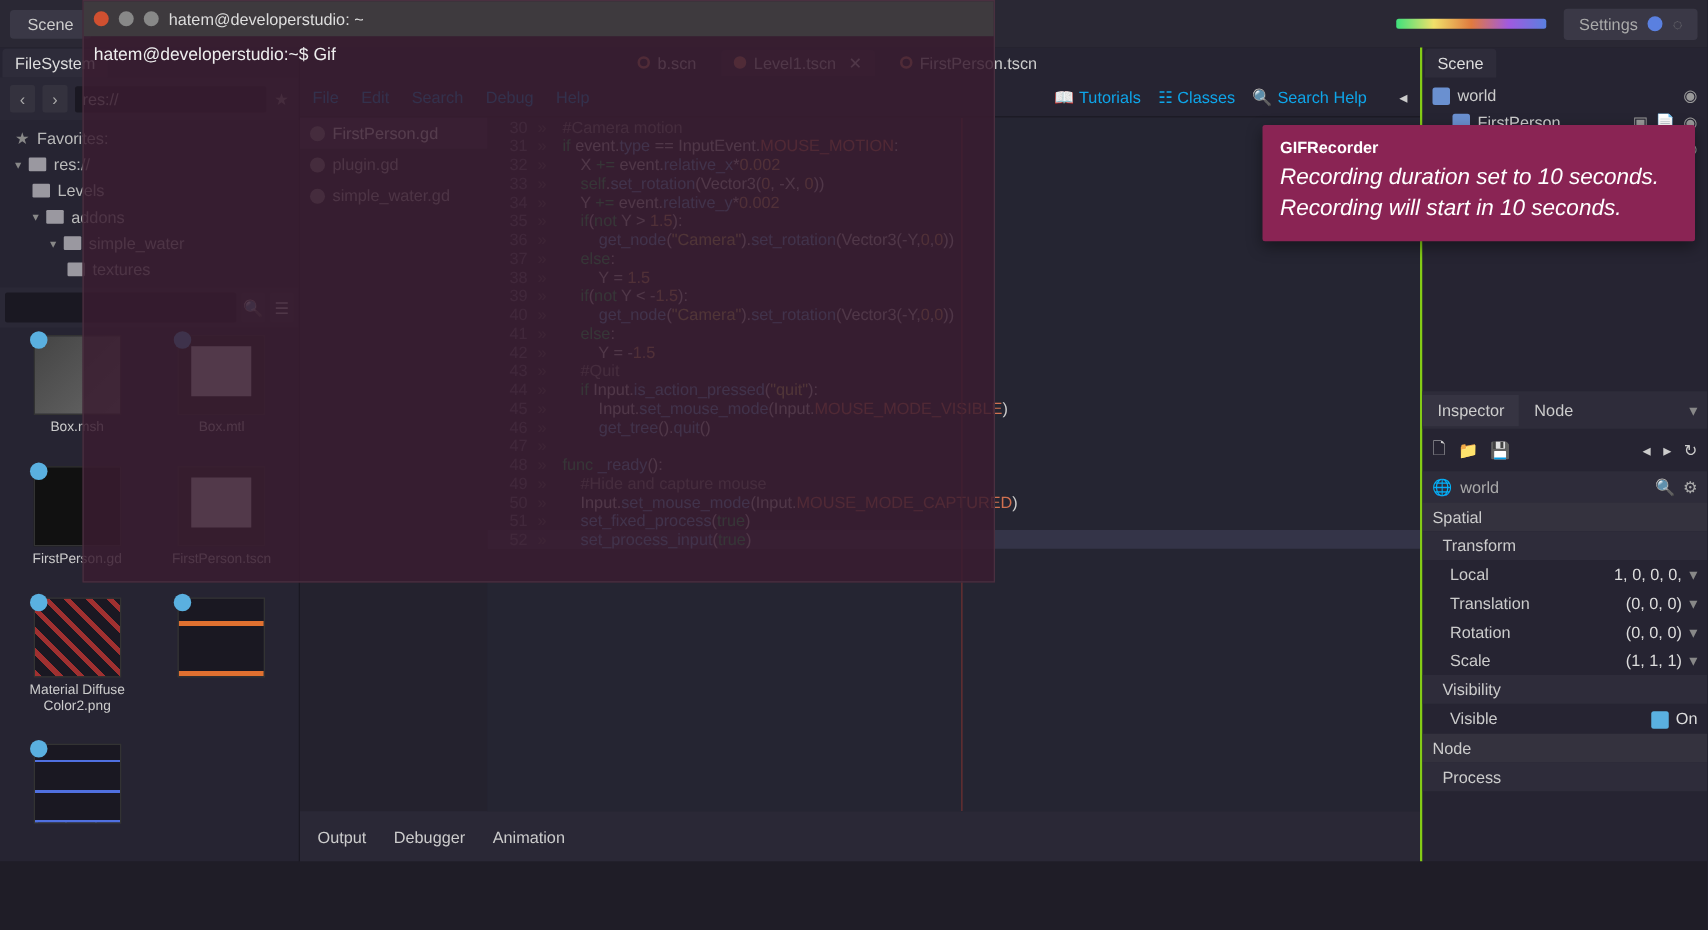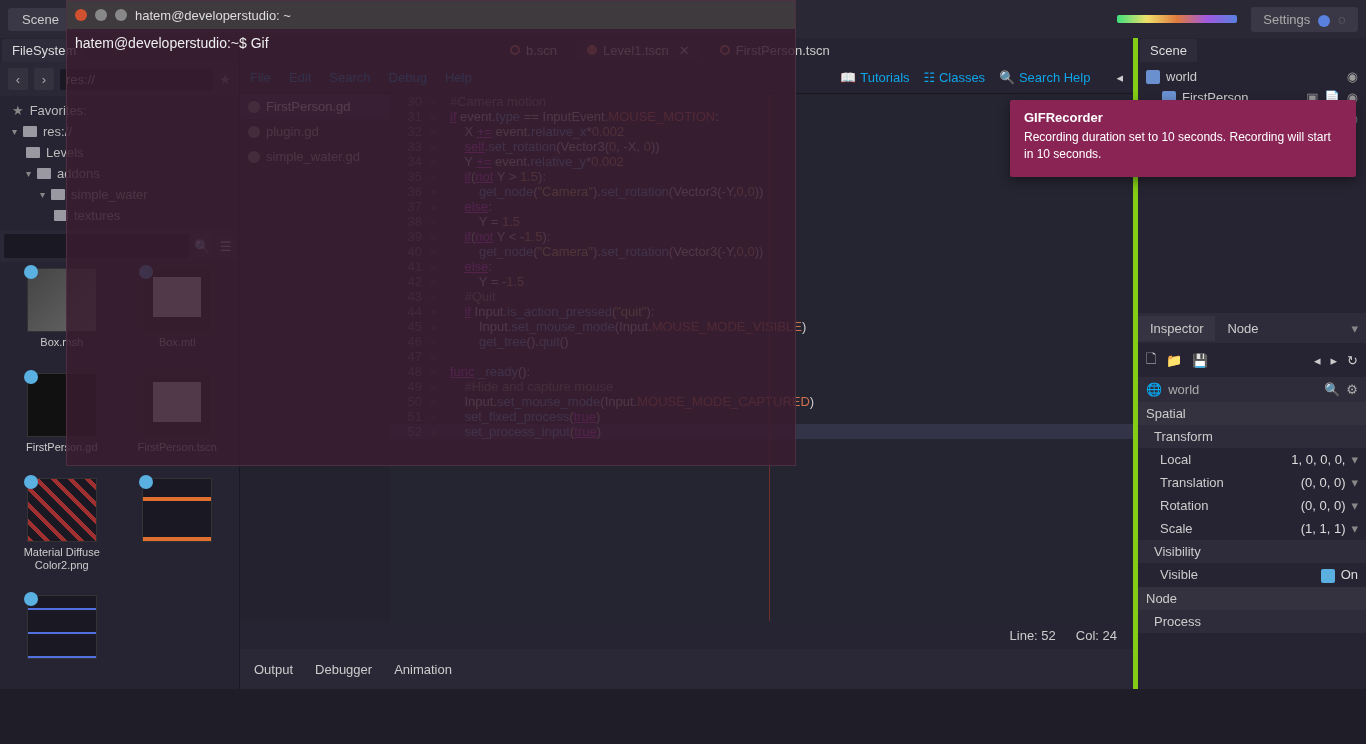--- a/index.html
+++ b/index.html
@@ -1,21 +1,21 @@
 <!DOCTYPE html>
 <html><head>
 <meta charset="utf-8">
 <style>
 * { margin: 0; padding: 0; box-sizing: border-box; font-family: "Segoe UI", Arial, sans-serif; }
 body { width: 1366px; height: 744px; background: #1f1d27; color: #aaa; overflow: hidden; position: relative; font-size: 13px; }
 .topbar { height: 38px; background: #2a2834; display: flex; align-items: center; padding: 0 8px; }
 .topbar .tabbtn { background: #3a3846; padding: 4px 14px; border-radius: 3px; color: #ccc; }
 .topbar .spacer { flex: 1; }
 .topbar .gradientbar { width: 120px; height: 8px; background: linear-gradient(90deg,#3fe07c,#f0e06a,#e07a3f,#a05ae0,#5a80e0); border-radius: 2px; margin-right: 14px; }
-.topbar .settings { background: #3a3846; padding: 5px 12px; border-radius: 3px; display:flex; align-items:flex-end; gap:8px;}
+.topbar .settings { background: #3a3846; padding: 5px 12px; border-radius: 3px; display:flex; align-items:center; gap:8px;}
 .icon-circle { width:12px;height:12px;border-radius:50%;background:#5a80e0;display:inline-block;}
 .content { display: flex; height: 651px; }
 .left { width: 240px; background: #262432; display:flex; flex-direction:column; border-right:1px solid #1a1822;}
 .panel-tab { background: #2e2c3a; padding: 4px 10px; color: #ddd; display:inline-block; border-radius:3px 3px 0 0; margin: 1px 0 0 2px;}
 .navrow { display:flex; align-items:center; padding:6px 8px; background:#2a2836; gap:6px;}
 .navrow .btn { width:20px;height:22px;background:#34323e;border-radius:2px;display:flex;align-items:center;justify-content:center;}
 .path { flex:1; background:#1a1822; padding:3px 6px; border-radius:2px; color:#bbb;}
 .tree { padding:4px 0; flex:0 0 auto;}
 .tree-item { padding:3px 12px; display:flex; align-items:center; gap:6px; color:#bbb;}
 .tree-item.indent1{padding-left:26px;} .tree-item.indent2{padding-left:40px;} .tree-item.indent3{padding-left:54px;}
@@ -31,21 +31,21 @@
 .asset .name{font-size:11px;color:#ccc;line-height:1.2;}
 .badge{position:absolute;top:-4px;left:-4px;width:14px;height:14px;border-radius:50%;background:#5ab0e0;}
 .thumb.box{background:linear-gradient(135deg,#444,#666);}
 .thumb.doc{background:#222;}
 .thumb.doc::after{content:"";position:absolute;top:8px;left:10px;right:10px;height:40px;background:#ddd;}
 .thumb.mat1{background:repeating-linear-gradient(45deg,#a03030,#a03030 4px,#1a1822 4px,#1a1822 12px);}
 .thumb.mat2{background:repeating-linear-gradient(0deg,#e08030,#e08030 2px,#1a1822 2px,#1a1822 24px),repeating-linear-gradient(90deg,#e08030,#e08030 2px,transparent 2px,transparent 24px);}
 .thumb.firstperson{background:#111;display:flex;align-items:flex-start;padding:6px;font-size:4px;color:#fff;line-height:1;}
 .thumb.mat3{background:repeating-linear-gradient(0deg,#e07030,#e07030 4px,#1a1822 4px,#1a1822 40px);}
 .thumb.mat4{background:repeating-linear-gradient(0deg,#5070e0,#5070e0 2px,#1a1822 2px,#1a1822 24px),repeating-linear-gradient(90deg,#5070e0,#5070e0 2px,transparent 2px,transparent 24px);}
-.center { flex:1; background:#262432; display:flex;flex-direction:column; border-right:5px solid #84cc16;}
+.center { flex:1; background:#262432; display:flex;flex-direction:column; border-right:2px solid #84cc16;}
 .scenetabs{height:24px;display:flex;align-items:center;padding-left:260px;gap:10px;}
 .stab{padding:3px 10px;color:#ccc;display:flex;align-items:center;gap:6px;border-radius:3px 3px 0 0;}
 .stab.active{background:#2e2c3a;}
 .stab .dot{width:10px;height:10px;border-radius:50%;border:2px solid #d08060;}
 .stab.active .dot{background:#d08060;}
 .menubar{height:32px;display:flex;align-items:center;padding:0 10px;gap:18px;background:#262432;border-bottom:1px solid #1a1822;}
 .menubar .m{color:#0ea5e9;}
 .menubar .right{margin-left:auto;display:flex;gap:14px;}
 .menubar .right .m{display:flex;align-items:center;gap:4px;}
 .editorbody{flex:1;display:flex;overflow:hidden;}
@@ -53,21 +53,21 @@
 .scriptlist .sitem{padding:5px 8px;color:#bbb;display:flex;align-items:center;gap:6px;}
 .scriptlist .sitem.active{background:#363442;color:#eee;}
 .gear{width:12px;height:12px;border-radius:50%;background:#888;}
 .codearea{flex:1;background:#252532;position:relative;overflow:hidden;font-family:"Consolas","Monaco",monospace;font-size:13px;}
 .guideline{position:absolute;top:0;bottom:0;left:379px;width:1px;background:#703030;}
 .line{display:flex;}
 .ln{width:40px;text-align:right;color:#6a6a78;padding-right:8px;}
 .gutterarrow{width:20px;color:#555;}
 .code{flex:1;white-space:pre;color:#ccc;}
 .line.hl{background:#343448;}
-.kw{color:#d946ef;text-decoration:underline;}
+.kw{color:#22c55e;}
 .fn{color:#6ab0e0;}
 .num{color:#d0a060;}
 .str{color:#d0c060;}
 .cm{color:#888;}
 .const{color:#d07050;}
 .statusbar{height:28px;display:flex;align-items:center;justify-content:flex-end;padding:0 16px;gap:20px;color:#ccc;background:#262432;}
 .bottombar{height:40px;background:#2a2836;display:flex;align-items:center;padding:0 14px;gap:22px;color:#ccc;}
 .right-panel{width:228px;background:#262432;display:flex;flex-direction:column;}
 .scene-tree{flex:0 0 auto;padding:4px;}
 .scene-tree .row{display:flex;align-items:center;padding:3px 4px;gap:6px;color:#ccc;}
@@ -92,21 +92,21 @@
 .terminal{position:absolute;top:0;left:66px;width:730px;height:466px;background:rgba(58,28,48,0.85);border:1px solid #4a3040;z-index:50;font-family:"Consolas","Monaco",monospace;}
 .terminal .titlebar{height:28px;background:#3e3a3e;display:flex;align-items:center;padding:0 8px;gap:8px;color:#ddd;}
 .terminal .titlebar .c{width:12px;height:12px;border-radius:50%;}
 .terminal .titlebar .c1{background:#d05030;}.terminal .titlebar .c2{background:#888;}.terminal .titlebar .c3{background:#888;}
 .terminal .tbody{padding:6px 8px;color:#eee;font-size:14px;}
 .terminal .prompt{color:#eee;}
 
 
 .notif{position:absolute;top:100px;right:10px;width:346px;background:#8a2454;color:#fff;padding:10px 14px 14px;border-radius:2px;z-index:60;box-shadow:0 4px 12px rgba(0,0,0,0.4);}
 .notif .ntitle{font-weight:bold;margin-bottom:4px;}
-.notif .nbody{font-size:12px;line-height:1.4;}
+.notif .nbody{font-size:18px;line-height:1.4;font-style:italic;}
 </style>
 </head>
 <body>
 
 <div class="topbar">
   <div class="tabbtn">Scene</div>
   <div class="spacer"></div>
   <div class="gradientbar"></div>
   <div class="settings">
     <span>Settings</span>
@@ -349,24 +349,20 @@
               <div class="gutterarrow">»</div>
               <div class="code">    <span class="fn">set_fixed_process</span>(<span class="kw">true</span>)</div>
             </div>
             <div class="line hl">
               <div class="ln">52</div>
               <div class="gutterarrow">»</div>
               <div class="code">    <span class="fn">set_process_input</span>(<span class="kw">true</span>)</div>
             </div>
           </div>
       </div>
-    </div>
-    <div class="statusbar">
-      <span>Line: 52</span>
-      <span>Col: 24</span>
     </div>
     <div class="bottombar" id="bottombar">
         <span>Output</span>
         <span>Debugger</span>
         <span>Animation</span>
       </div>
   </div>
 
   <div class="right-panel">
     <div><span class="panel-tab">Scene</span></div>

